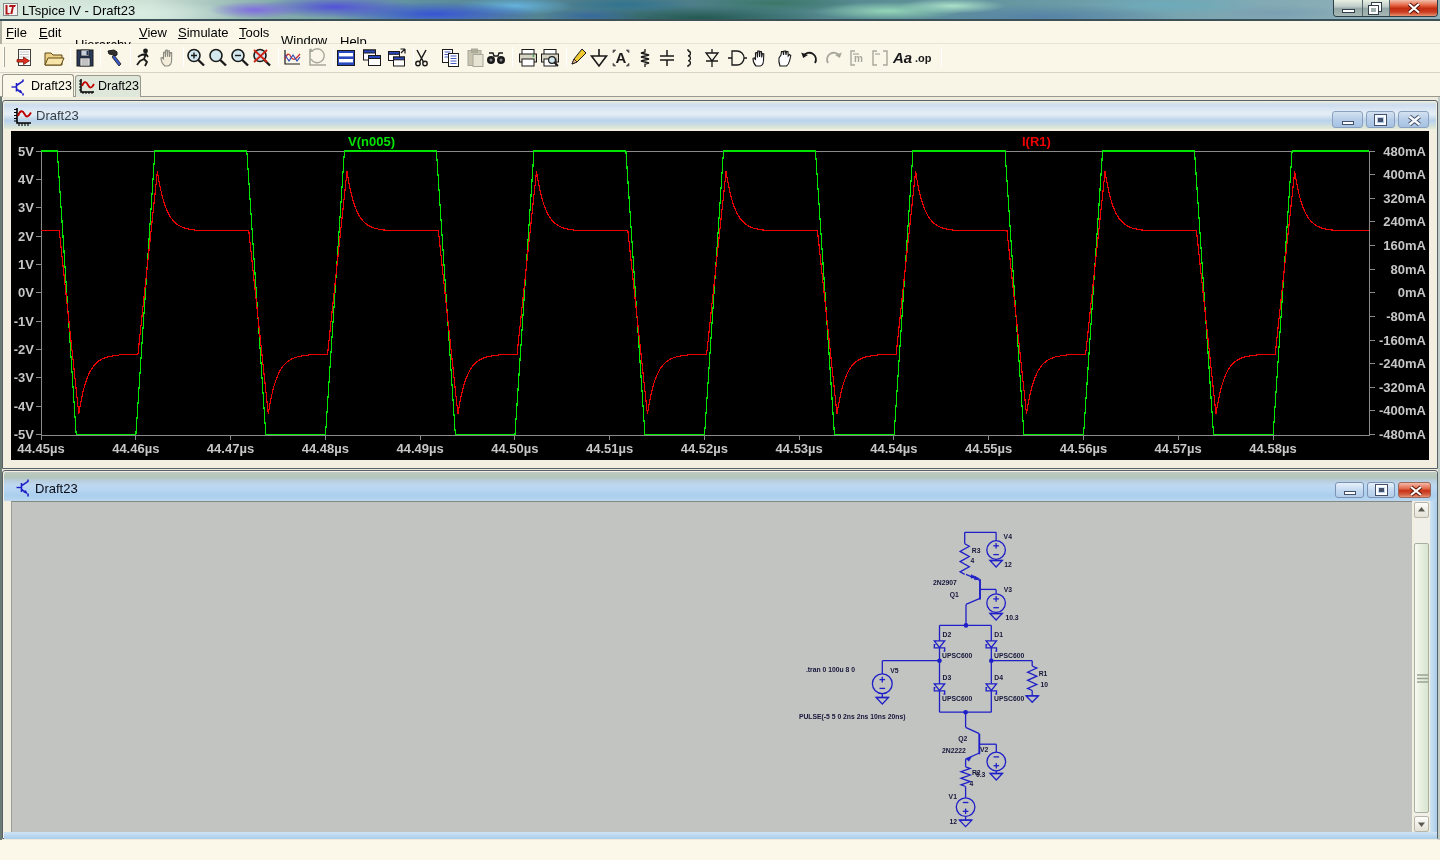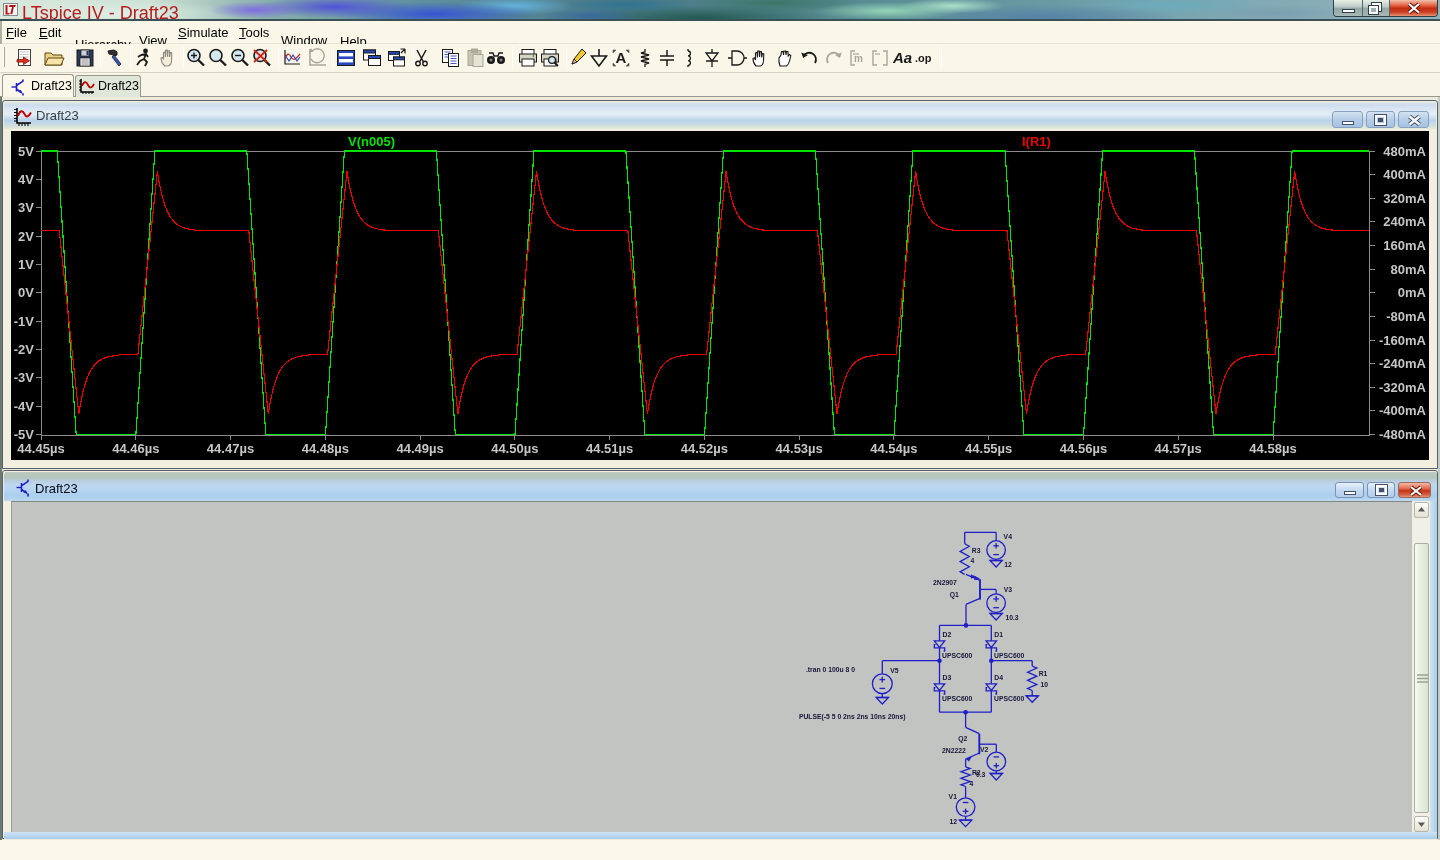--- a/index.html
+++ b/index.html
@@ -25,21 +25,21 @@
     radial-gradient(95px 11px at 1275px 13px, rgba(122,158,178,.9), rgba(122,158,178,0) 76%),
     radial-gradient(150px 18px at 120px 14px, rgba(220,240,230,.95), rgba(220,240,230,0) 80%),
     linear-gradient(90deg,#d8e8dc 0px,#cde0d4 150px,#86aeac 270px,#5e90a0 420px,#4b7b88 620px,#52868c 800px,#62939c 960px,#71a0ac 1120px,#82aab4 1260px,#92b2ba 1440px);"></div>
 <div class="abs" style="left:0;top:19px;width:1440px;height:2px;background:#3c5058"></div>
 
 <svg class="abs" style="left:3px;top:3px" width="16" height="14">
   <rect x="0.5" y="0.5" width="14" height="12" fill="#f4f4f4" stroke="#888"></rect>
   <path d="M2.5 2 L4.5 2 L4.5 10 L7 10 L6 11.5 L2.5 11.5 Z" fill="#b01818"></path>
   <path d="M6.5 2 L13 2 L12 4 L10.8 4 L9.4 11 L7.2 11 L9 4 L6 4 Z" fill="#b01818"></path>
 </svg>
-<span class="abs" style="left:22px;top:3px;font-size:18px;color:#b91c1c">LTspice IV - Draft23</span>
+<span class="abs" style="left:22px;top:3px;font-size:13px;color:#000000">LTspice IV - Draft23</span>
 
 <div class="abs" style="left:1333px;top:0;width:105px;height:17px;border:1px solid #2d3e46;border-top:none;border-radius:0 0 4px 4px;overflow:hidden;display:flex">
   <div style="width:29px;height:100%;background:linear-gradient(#e7f0e3,#b9c7c4 45%,#93a7a6 50%,#a8b8b4);border-right:1px solid #51666d;position:relative">
     <div style="position:absolute;left:8px;top:9px;width:13px;height:4px;background:#fff;border:1px solid #30404a"></div>
     </div>
   <div style="width:27px;height:100%;background:linear-gradient(#e7f0e3,#b9c7c4 45%,#93a7a6 50%,#a8b8b4);border-right:1px solid #51666d;position:relative">
     <div style="position:absolute;left:9px;top:3px;width:9px;height:8px;background:transparent;border:2px solid #fff;outline:1px solid #30404a"></div>
     <div style="position:absolute;left:6px;top:6px;width:9px;height:8px;border:2px solid #fff;outline:1px solid #30404a;background:#9fb0ae"></div>
     </div>
   <div style="flex:1;height:100%;background:linear-gradient(#f2c0ae,#e2603e 35%,#c22c10 52%,#ca3d22 75%,#e8926e);position:relative">
@@ -47,21 +47,21 @@
         <path d="M3 2 L13 10.5 M13 2 L3 10.5" stroke="#581408" stroke-width="4.2"></path>
         <path d="M3 2 L13 10.5 M13 2 L3 10.5" stroke="#fff" stroke-width="2.2"></path>
       </svg>
     </div>
 </div>
 
 <div class="abs" style="left:0;top:21px;width:1440px;height:23px;background:#faf6e8;border-bottom:1px solid #e8e4d4;font-size:13px;color:#000">
     <span style="position:absolute;left:6px;top:4px"><u>F</u>ile</span>
     <span style="position:absolute;left:39px;top:4px"><u>E</u>dit</span>
     <span style="position:absolute;left:75px;top:16px">Hi<u>e</u>rarchy</span>
-    <span style="position:absolute;left:139px;top:12px"><u>V</u>iew</span>
+    <span style="position:absolute;left:139px;top:4px"><u>V</u>iew</span>
     <span style="position:absolute;left:178px;top:4px"><u>S</u>imulate</span>
     <span style="position:absolute;left:239px;top:4px"><u>T</u>ools</span>
     <span style="position:absolute;left:281px;top:12px"><u>W</u>indow</span>
     <span style="position:absolute;left:340px;top:13px"><u>H</u>elp</span>
   </div>
 <div class="abs" style="left:0;top:21px;width:2px;height:23px;background:#b0b0a0"></div>
 
 <div class="abs" style="left:0;top:44px;width:1440px;height:29px;background:#faf6e8;border-bottom:1px solid #d8d4c4">
 <svg class="abs" style="left:14px;top:3px" width="22" height="22">
       <rect x="4.5" y="2.5" width="12" height="16" fill="#fff" stroke="#404040"></rect>

